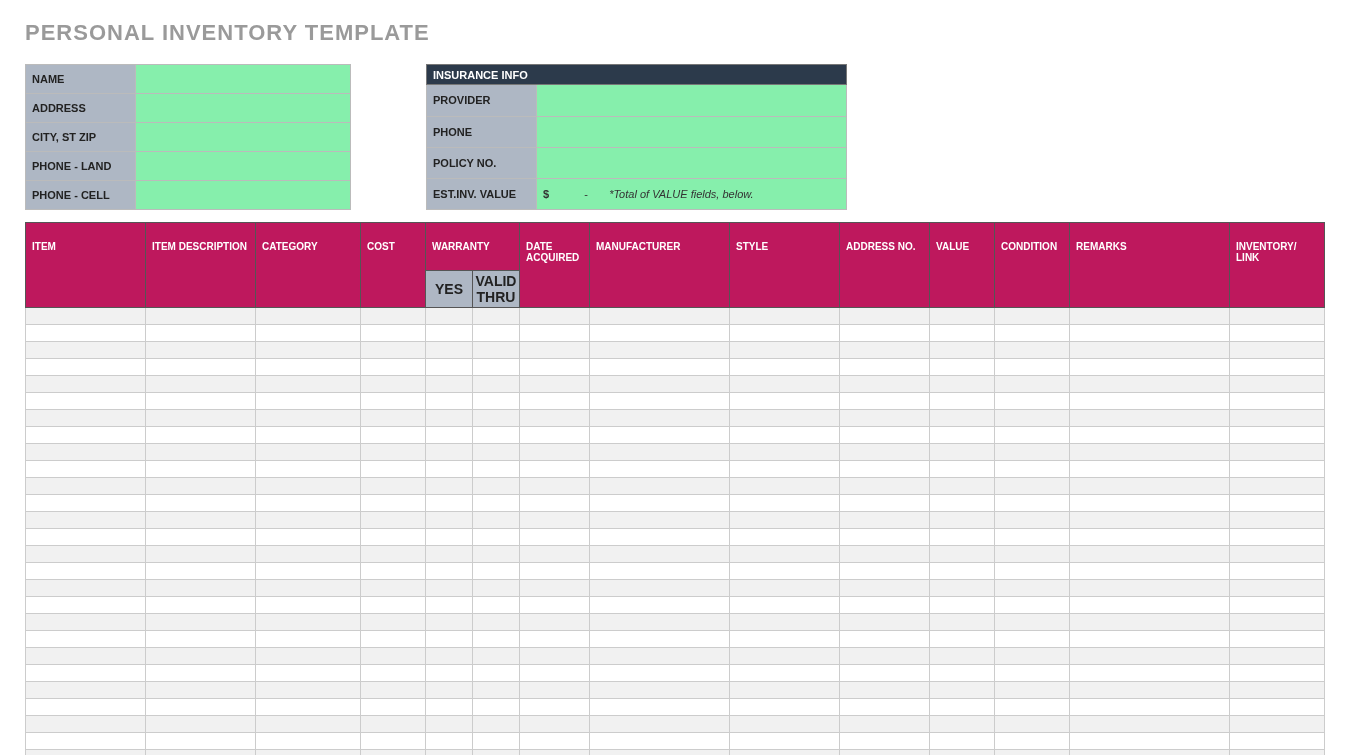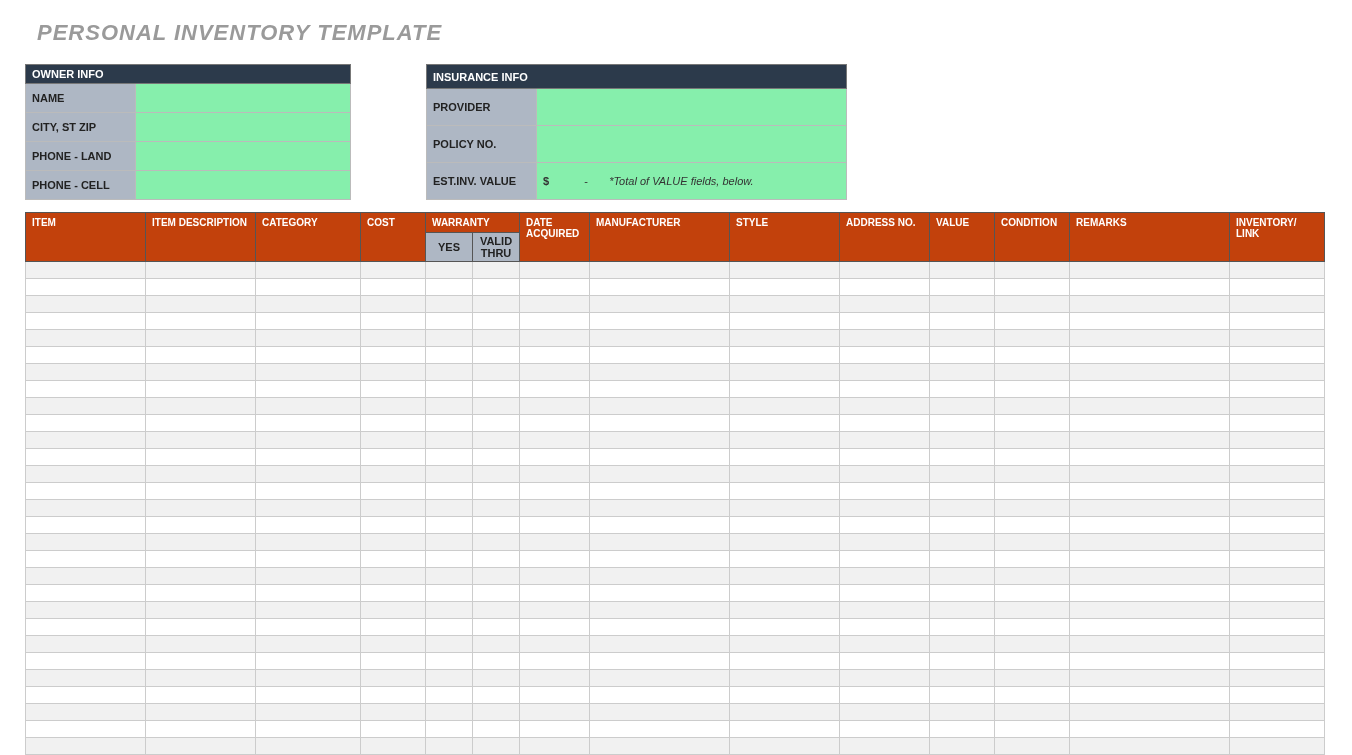--- a/index.html
+++ b/index.html
@@ -9,23 +9,22 @@
     font-family: Arial, Helvetica, sans-serif;
     background: #ffffff;
     color: #333;
     width: 1352px;
   }
   h1.title {
     font-size: 22px;
     font-weight: bold;
     color: #9a9a9a;
     letter-spacing: 1px;
-    margin: 0 0 18px 12px;
+    margin: 0 0 18px 0;
     font-family: "Arial Black", Arial, sans-serif;
-    font-style: italic;
   }
   .info-row {
     display: flex;
     gap: 75px;
     margin-bottom: 12px;
   }
   .info-table {
     border-collapse: collapse;
     font-size: 11px;
   }
@@ -71,34 +70,34 @@
     text-align:center;
   }
 
   table.main {
     border-collapse: collapse;
     width: 1300px;
     font-size: 10px;
     table-layout: fixed;
   }
   table.main th {
-    background: #c2410c;
+    background: #be185d;
     color: #ffffff;
     font-weight: bold;
     text-align: left;
-    padding: 4px 6px;
+    padding: 18px 6px;
     border: 1px solid #555;
     vertical-align: top;
     height: 19px;
   }
   table.main th.sub {
     background: #aeb7c4;
     color: #222;
     text-align: center;
-    font-size: 11px;
+    font-size: 14px;
     padding: 2px 2px;
     height: 14px;
     vertical-align: middle;
   }
   table.main td {
     border: 1px solid #ccc;
     height: 17px;
     padding: 0;
   }
   table.main tbody tr:nth-child(odd) td {
@@ -125,25 +124,26 @@
 </style>
 </head>
 <body>
 
 <h1 class="title">PERSONAL INVENTORY TEMPLATE</h1>
 
 <div class="info-row">
 
   <table class="info-table">
     <tbody>
-        <tr class="header-row">
-          <td colspan="2">OWNER INFO</td>
-        </tr>
     <tr>
           <td class="label-cell">NAME</td>
+          <td class="value-cell"></td>
+        </tr>
+    <tr>
+          <td class="label-cell">ADDRESS</td>
           <td class="value-cell"></td>
         </tr>
     <tr>
           <td class="label-cell">CITY, ST ZIP</td>
           <td class="value-cell"></td>
         </tr>
     <tr>
           <td class="label-cell">PHONE - LAND</td>
           <td class="value-cell"></td>
         </tr>
@@ -154,20 +154,24 @@
   </tbody>
     </table>
 
   <table class="info-table">
     <tbody>
         <tr class="header-row">
           <td colspan="2">INSURANCE INFO</td>
         </tr>
     <tr>
           <td class="label-cell">PROVIDER</td>
+          <td class="value-cell insurance"></td>
+        </tr>
+    <tr>
+          <td class="label-cell">PHONE</td>
           <td class="value-cell insurance"></td>
         </tr>
     <tr>
           <td class="label-cell">POLICY NO.</td>
           <td class="value-cell insurance"></td>
         </tr>
     <tr class="est-row">
       <td class="label-cell">EST.INV. VALUE</td>
       <td class="value-cell insurance">
         <span class="dollar">$</span>

